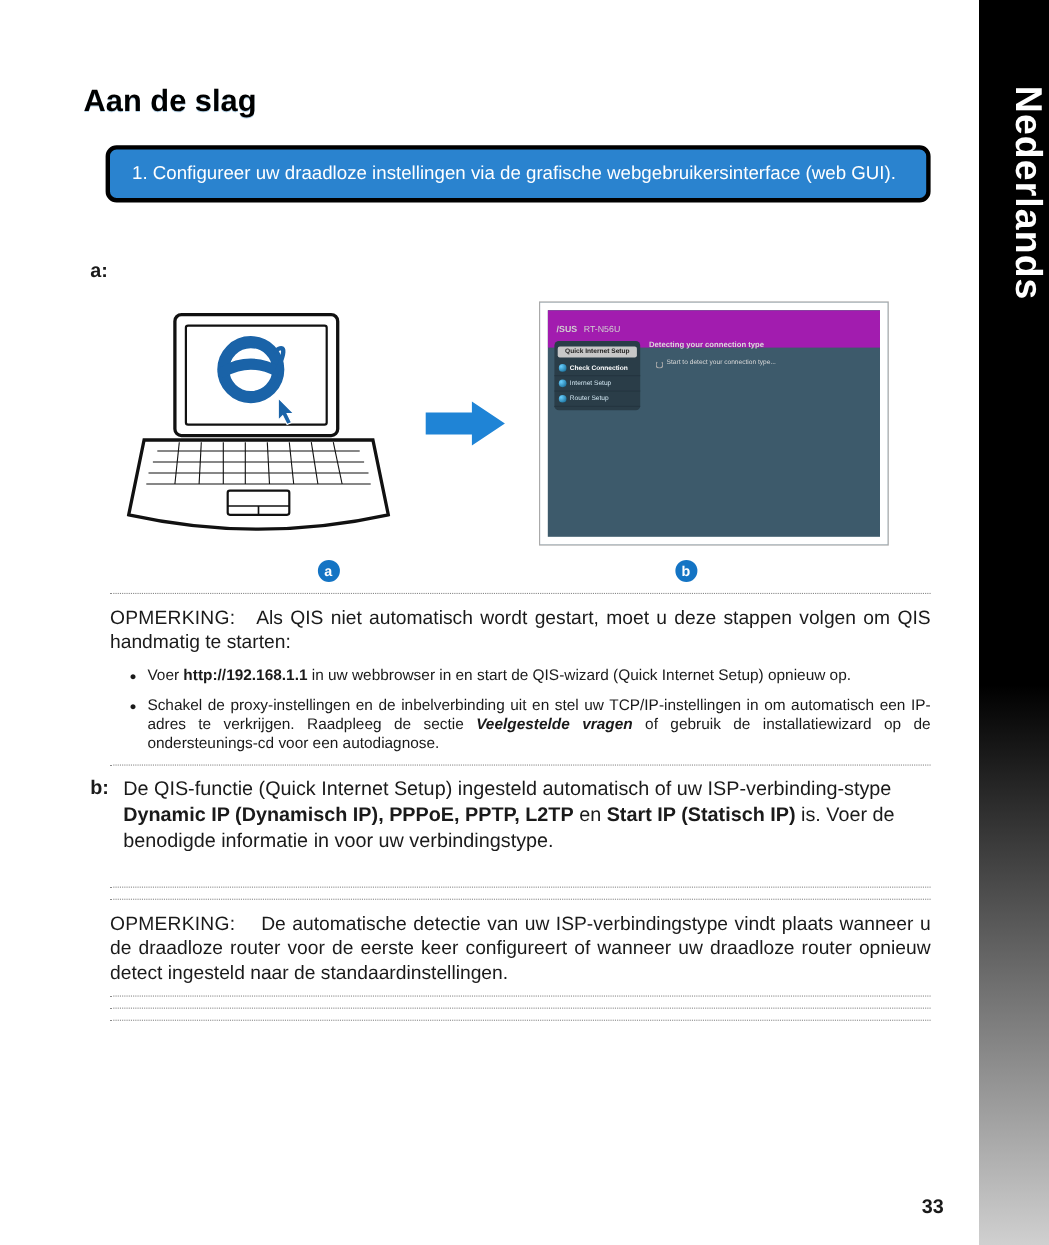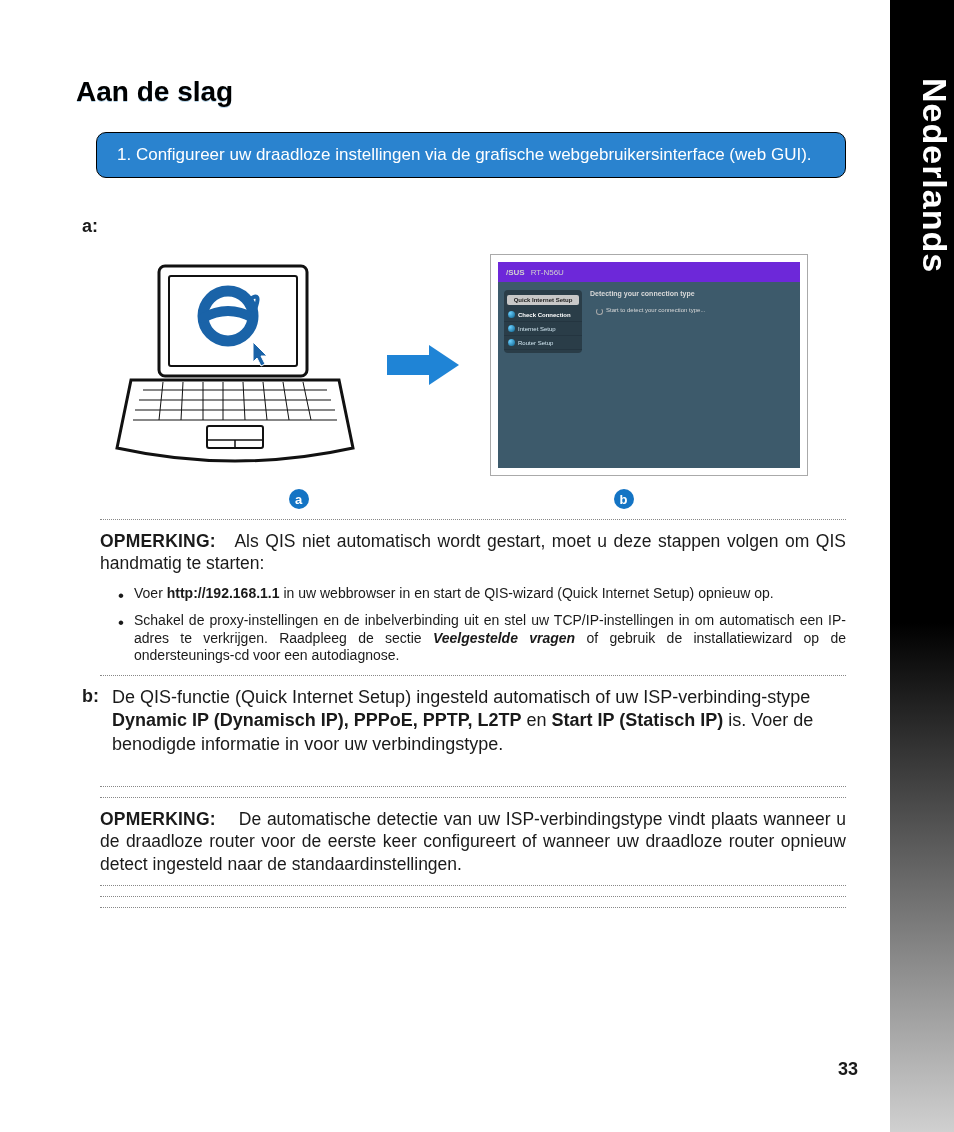--- a/index.html
+++ b/index.html
@@ -41,27 +41,27 @@
   h1 {
     color: #000000;
     font-size: 28px;
     font-weight: 700;
     margin-bottom: 24px;
     text-shadow: 0 1px 0 #b6d3e8;
     font-family: "Segoe UI", Arial, sans-serif;
   }
   .blue-box {
     background: #2a83cf;
-    border: 1px solid #000000;
+    border: 4px solid #000000;
     border-radius: 10px;
     padding: 12px 20px;
     color: #fff;
     font-size: 17px;
     margin-left: 20px;
-    margin-bottom: 38px;
+    margin-bottom: 52px;
   }
   .step-row { display: flex; align-items: flex-start; gap: 8px; margin-bottom: 8px; }
   .step-label { font-weight: 700; font-size: 18px; min-width: 22px; }
   .step-text { font-size: 18px; line-height: 1.3; }
   .illus-row {
     display: flex;
     align-items: center;
     justify-content: center;
     gap: 30px;
     margin: 18px 0 14px 0;
@@ -71,22 +71,22 @@
   .router-screenshot {
     width: 316px;
     height: 220px;
     background: #3d5a6b;
     border: 7px solid #fff;
     box-shadow: 0 0 0 1px #aaa;
     position: relative;
     overflow: hidden;
   }
   .router-top {
-    background: #6d28d9;
-    height: 20px;
+    background: #a21caf;
+    height: 34px;
     color: #d0d0d0;
     font-size: 8px;
     padding: 5px 8px;
     display: flex;
     align-items: center;
     gap: 6px;
   }
   .sidebar-panel {
     position: absolute;
     left: 6px; top: 28px;
@@ -142,29 +142,29 @@
   }
   .badge {
     width: 20px; height: 20px; border-radius: 50%;
     background: #1474c4; color: #fff;
     font-weight: bold; font-size: 13px;
     display: flex; align-items: center; justify-content: center;
   }
   .dotted { border: none; border-top: 1.5px dotted #888; margin: 10px 0 10px 24px; }
   .note-block { margin: 0 0 0 24px; font-size: 17.5px; line-height: 1.28; text-align: justify; }
   .note-block p { margin-bottom: 6px; }
-  .note-label { font-weight: 700; letter-spacing: 0.2px; }
+  .note-label { font-weight: 400; letter-spacing: 0.2px; }
   ul.bullets { list-style: none; margin: 10px 0 0 18px; }
   ul.bullets li { position: relative; padding-left: 16px; margin-bottom: 10px; font-size: 14px; line-height: 1.25; }
   ul.bullets li::before { content: "•"; position: absolute; left: 0; top: 0; font-size: 17px; }
   .em { font-style: italic; font-weight: 700; }
   .page-num {
     position: absolute;
     right: 96px;
-    bottom: 52px;
+    bottom: 24px;
     font-weight: 800;
     font-size: 18px;
   }
 </style>
 </head>
 <body>
 
 <div class="side-tab">
   <div class="side-tab-text">Nederlands</div>
 </div>

